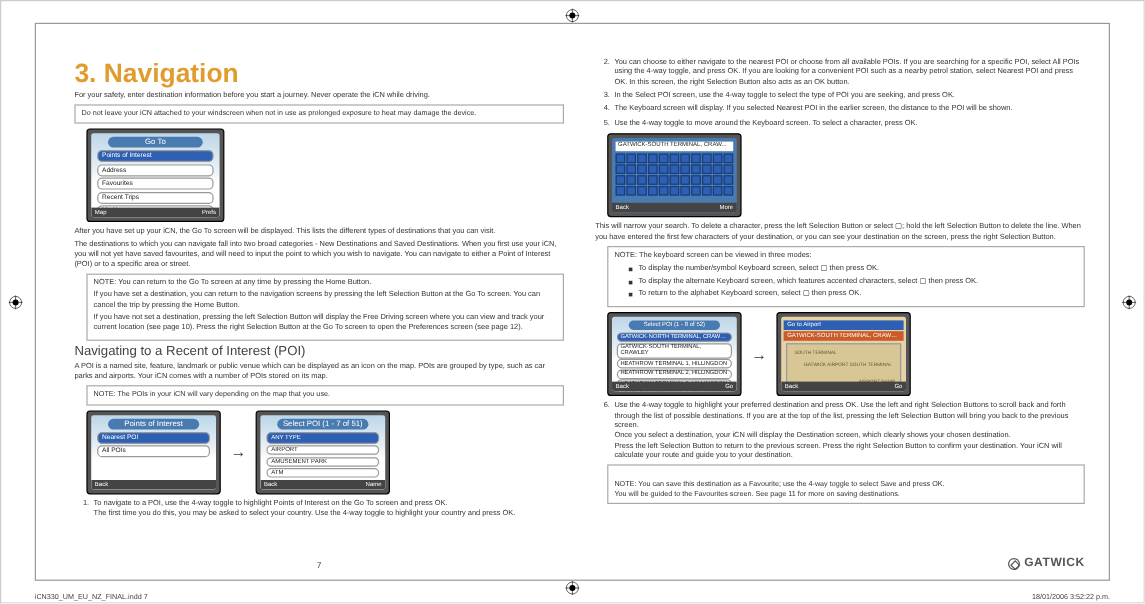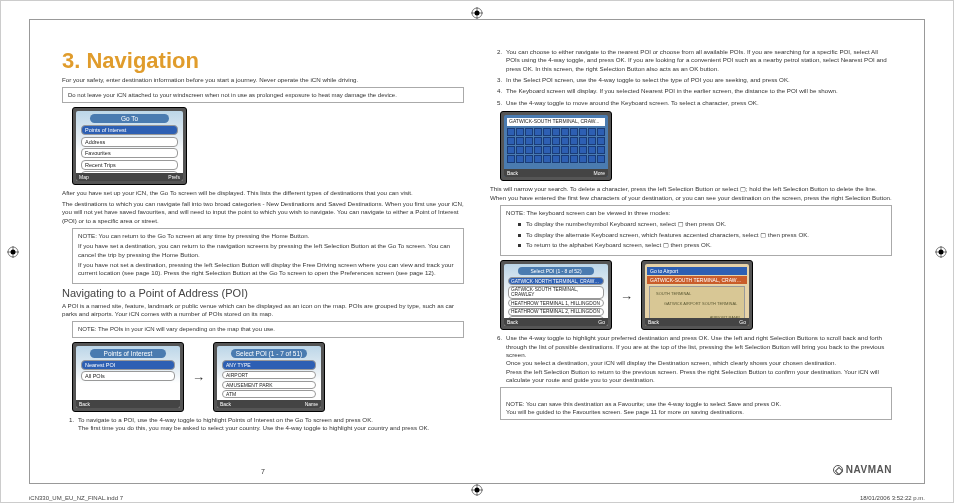--- a/index.html
+++ b/index.html
@@ -17,21 +17,21 @@
     height: 503px;
     border: 0.5px solid #ccc;
     position: relative;
     padding: 18px 28px 18px 28px;
   }
   .crop {
     border: 0.5px solid #999;
     width: 100%;
     height: 100%;
     position: relative;
-    padding: 28px 32px 10px 32px;
+    padding: 28px 20px 10px 32px;
   }
   .columns {
     display: flex;
     gap: 26px;
     height: 100%;
   }
   .col {
     flex: 1;
     position: relative;
   }
@@ -330,21 +330,21 @@
 
         <p>After you have set up your iCN, the Go To screen will be displayed. This lists the different types of destinations that you can visit.</p>
         <p>The destinations to which you can navigate fall into two broad categories - New Destinations and Saved Destinations. When you first use your iCN, you will not yet have saved favourites, and will need to input the point to which you wish to navigate. You can navigate to either a Point of Interest (POI) or to a specific area or street.</p>
 
         <div class="note-box">
           <p>NOTE: You can return to the Go To screen at any time by pressing the Home Button.</p>
           <p>If you have set a destination, you can return to the navigation screens by pressing the left Selection Button at the Go To screen. You can cancel the trip by pressing the Home Button.</p>
           <p>If you have not set a destination, pressing the left Selection Button will display the Free Driving screen where you can view and track your current location (see page 10). Press the right Selection Button at the Go To screen to open the Preferences screen (see page 12).</p>
         </div>
 
-        <h3>Navigating to a Point of Address (POI)</h3>
+        <h3>Navigating to a Recent of Interest (POI)</h3>
         <p>A POI is a named site, feature, landmark or public venue which can be displayed as an icon on the map. POIs are grouped by type, such as car parks and airports. Your iCN comes with a number of POIs stored on its map.</p>
         <div class="note-box">
           <span>NOTE: The POIs in your iCN will vary depending on the map that you use.</span>
         </div>
 
         <div class="screenshot">
           <div class="device device-small">
             <div class="screen">
               <div class="screen-title">Points of Interest</div>
               <div class="menu-item hl">Nearest POI</div>
@@ -499,21 +499,21 @@
 Press the left Selection Button to return to the previous screen. Press the right Selection Button to confirm your destination. Your iCN will calculate your route and guide you to your destination.</li>
         </ol>
 
         <div class="note-box" style="white-space:pre-line;">
           <span>NOTE: You can save this destination as a Favourite; use the 4-way toggle to select Save and press OK.
 You will be guided to the Favourites screen. See page 11 for more on saving destinations.</span>
         </div>
 
         <div style="position:absolute;bottom:-2px;right:0;" class="brand">
           <span class="brand-icon"></span>
-          <span>NAVMAN</span>
+          <span>GATWICK</span>
         </div>
       </div>
 
     </div>
   </div>
 
   <div class="indd-bar">
     <span>iCN330_UM_EU_NZ_FINAL.indd   7</span>
     <span>18/01/2006   3:52:22 p.m.</span>
   </div>

